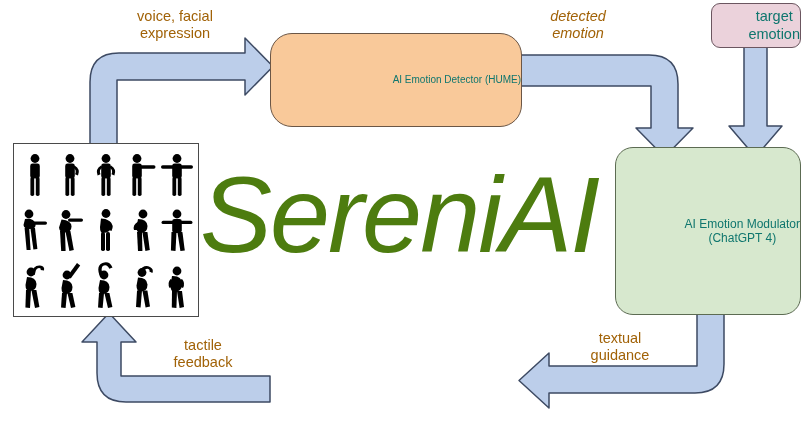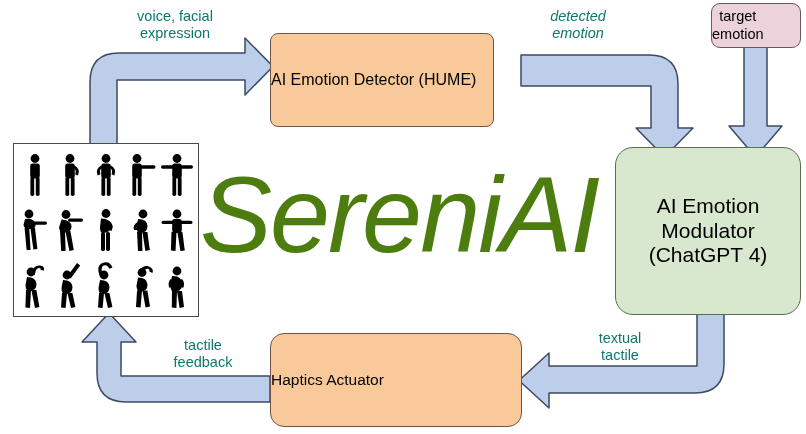--- a/index.html
+++ b/index.html
@@ -19,49 +19,49 @@
     position: absolute;
     left: 0;
     top: 0;
     width: 806px;
     height: 434px;
   }
   .node {
     position: absolute;
     display: flex;
     align-items: center;
-    justify-content: flex-start;
+    justify-content: flex-end;
     text-align: center;
     box-sizing: border-box;
-    color: #000000;
+    color: #0f766e;
     line-height: 1.18;
     z-index: 4;
   }
   .node-label {
     white-space: pre-line;
   }
   #node-detector {
     left: 270px;
     top: 33px;
-    width: 224px;
+    width: 252px;
     height: 94px;
     background: #F9C99A;
     border: 1.4px solid #6b5646;
-    border-radius: 8px;
-    font-size: 16px;
+    border-radius: 22px;
+    font-size: 10px;
   }
   #node-modulator {
     left: 615px;
     top: 147px;
     width: 186px;
     height: 168px;
     background: #D7E8CE;
     border: 1.4px solid #5c6b52;
     border-radius: 18px;
-    font-size: 21px;
+    font-size: 12px;
   }
   #node-target {
     left: 711px;
     top: 3px;
     width: 90px;
     height: 45px;
     background: #EBD2DB;
     border: 1.4px solid #6b5660;
     border-radius: 9px;
     font-size: 14.5px;
@@ -97,21 +97,21 @@
     width: 100%;
     height: 100%;
     display: flex;
     align-items: center;
     justify-content: center;
   }
   .pose-cell svg { display: block; }
   .edge-label {
     position: absolute;
     text-align: center;
-    color: #0f766e;
+    color: #a16207;
     font-size: 14.5px;
     line-height: 1.2;
     white-space: pre-line;
     z-index: 6;
     font-family: "Liberation Sans", sans-serif;
   }
   #label-voice   { left: 100px; top: 8px;   width: 150px; }
   #label-detected{ left: 518px; top: 8px;   width: 120px; font-style: italic; }
   #label-textual { left: 560px; top: 330px; width: 120px; }
   #label-tactile { left: 143px; top: 337px; width: 120px; text-align: center; }
@@ -380,26 +380,23 @@
   <div class="node" id="node-modulator">
     <span class="node-label">AI Emotion Modulator
 (ChatGPT 4)</span>
   </div>
 
   <div class="node" id="node-target">
     <span class="node-label">target
 emotion</span>
   </div>
 
-  <div class="node" id="node-haptics">
-    <span class="node-label">Haptics Actuator</span>
-  </div>
 
   <div class="edge-label" id="label-voice">voice, facial
 expression</div>
   <div class="edge-label" id="label-detected">detected
 emotion</div>
   <div class="edge-label" id="label-textual">textual
-tactile</div>
+guidance</div>
   <div class="edge-label" id="label-tactile">tactile
 feedback</div>
 
 </div>
 
 </body></html>

